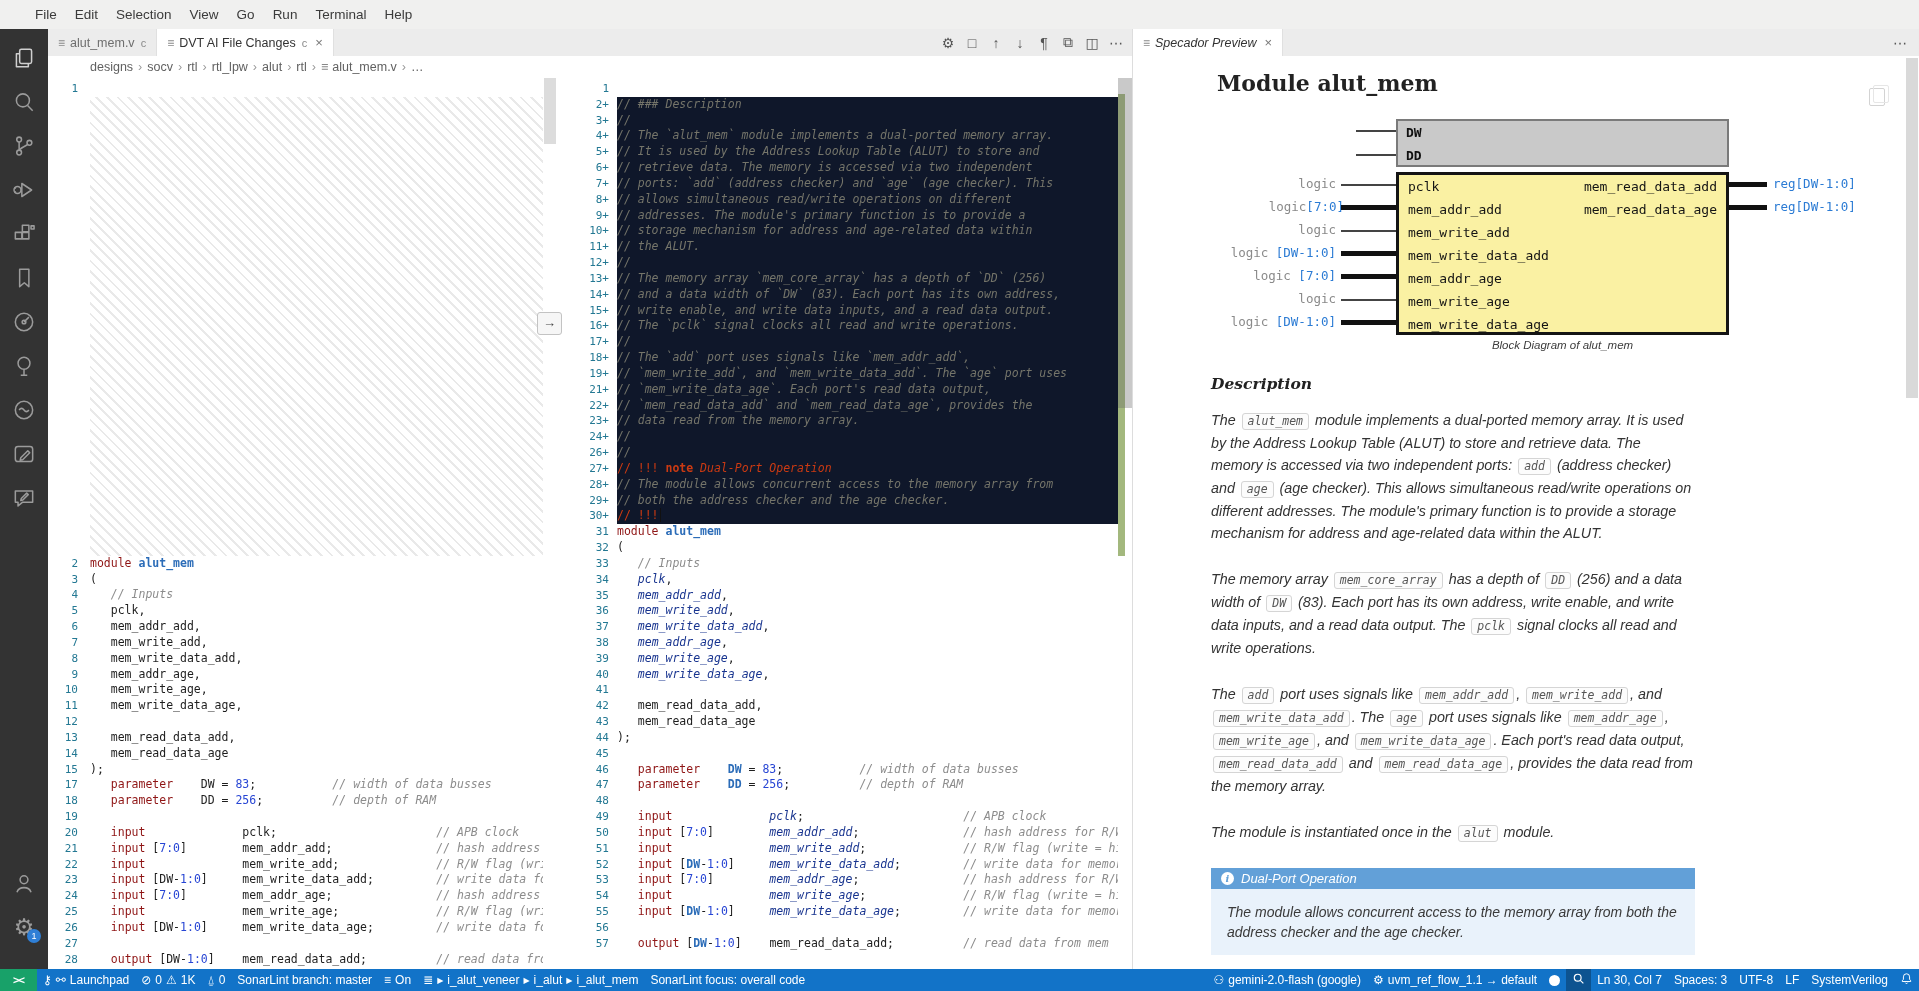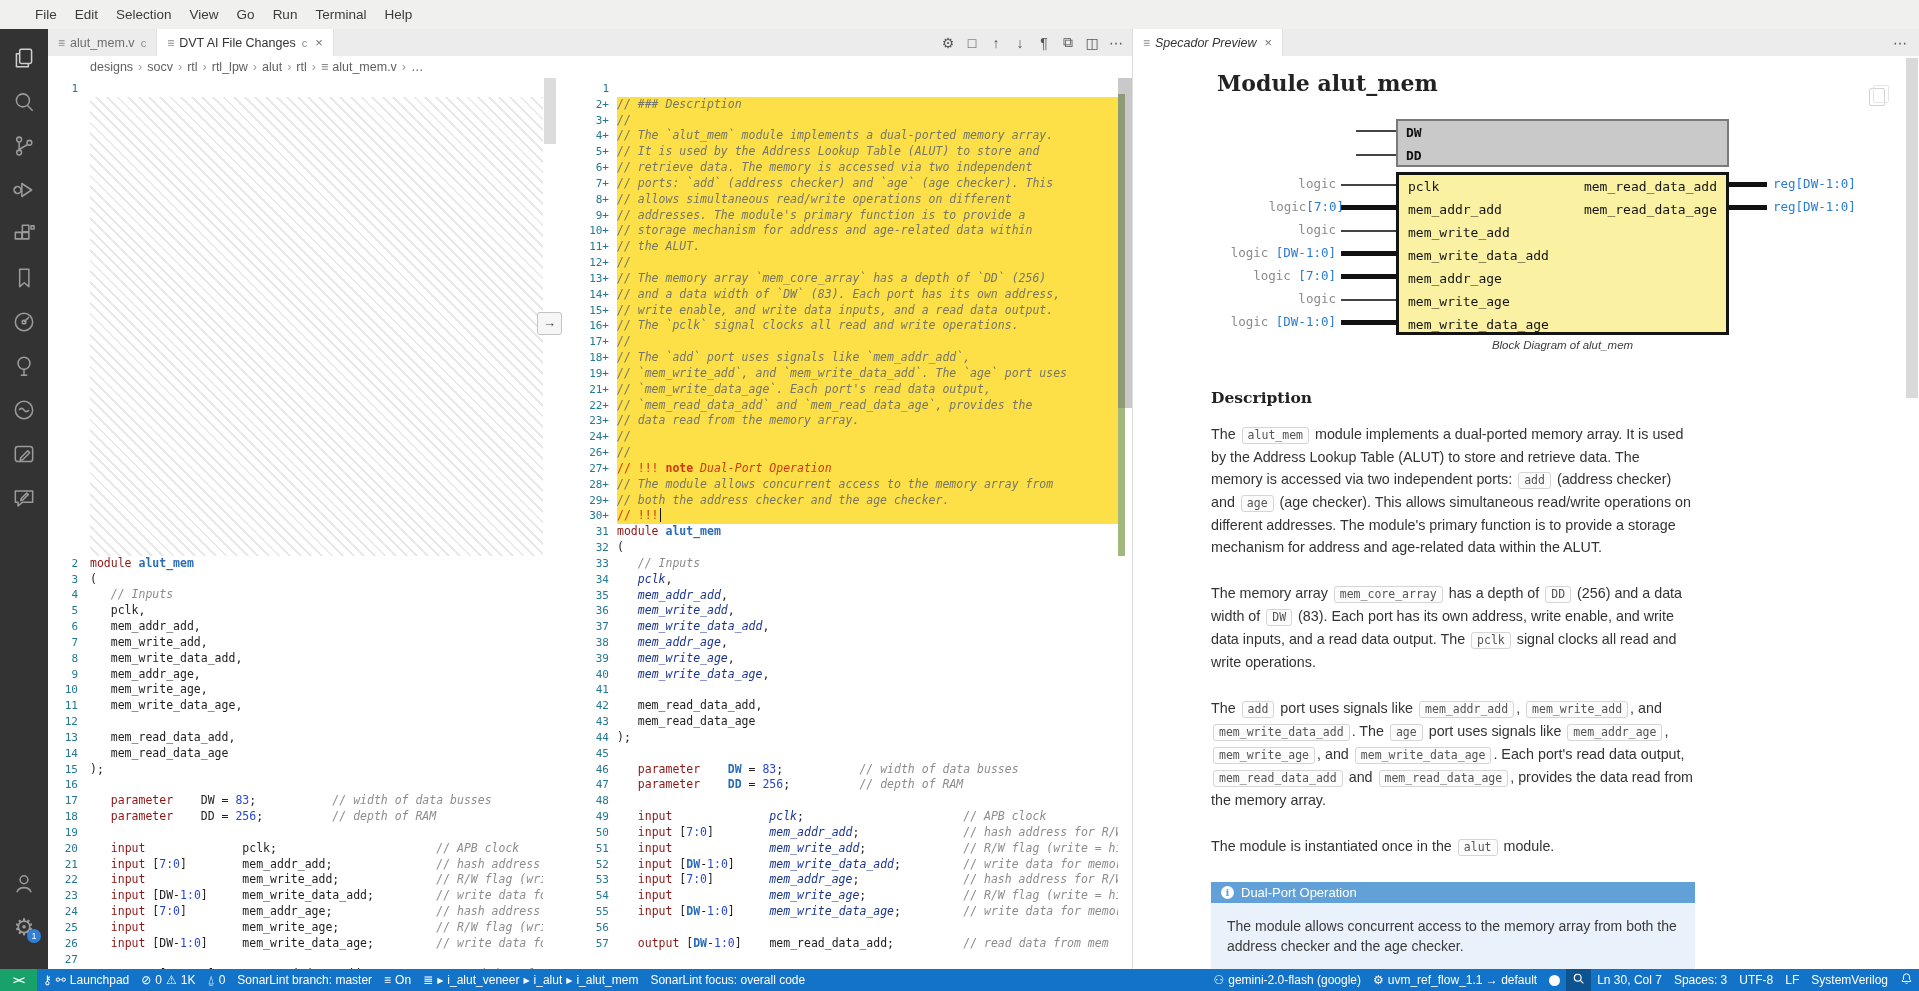--- a/index.html
+++ b/index.html
@@ -36,21 +36,21 @@
   .diffarea{position:absolute;left:0;top:49px;right:0;bottom:0;overflow:hidden;}
   .pane{position:absolute;top:0;bottom:0;overflow:hidden;font-family:"DejaVu Sans Mono",monospace;
         font-size:11.5px;line-height:15.83px;}
   .pane-left{left:0;width:495px;}
   .pane-mid{left:515px;width:555px;}
   .cl{display:flex;height:15.83px;white-space:pre;}
   .ln{flex:none;text-align:right;color:#237893;font-size:11px;}
   .pane-left .ln{width:30px;padding-right:12px;}
   .pane-mid .ln{width:46px;padding-right:8px;}
   .ct{flex:1;overflow:hidden;}
-  .cl.add .ct{background:#fde047;}
+  .cl.add .ct{background:#0f172a;}
   .hatchrow{height:459px;}
   .hatchrow .ct{background:repeating-linear-gradient(45deg,#ffffff 0 5.5px,#e9e9e9 5.5px 7.5px);}
   .s-p{color:#1e1e1e;} .s-k{color:#8f1515;font-weight:normal;} .s-d{color:#2b6cb8;font-weight:bold;}
   .s-n{color:#2745d4;} .s-c{color:#8c8c8c;font-style:italic;} .s-g{color:#75756a;font-style:italic;}
   .s-t{color:#18348f;font-style:italic;} .s-w{color:#2b6cb8;font-weight:bold;}
   .s-r{color:#cc3a12;} .s-rb{color:#cc3a12;font-weight:bold;} .s-ri{color:#cc3a12;font-style:italic;}
   .s-cur{border-left:1.5px solid #111;margin-left:1px;}
   .lscroll{position:absolute;left:495px;top:0;width:14px;bottom:0;}
   .lscroll .thumb{position:absolute;left:1px;width:12px;top:0;height:66px;background:#dcdcdc;}
   .mscroll{position:absolute;left:1070px;top:0;width:14px;bottom:0;}
@@ -75,21 +75,21 @@
   .port{position:absolute;left:9px;font-size:13px;color:#141414;}
   .oport{position:absolute;right:9px;font-size:13px;color:#141414;}
   .stub{position:absolute;background:#444;}
   .stub.thick{background:#111;}
   .dlabel{position:absolute;width:203px;text-align:right;font-size:12.5px;}
   .dlabel .base{color:#8a8a8a;} .dlabel .rng{color:#2b7bd4;}
   .olabel{position:absolute;left:640px;font-size:12.5px;color:#2b7bd4;}
   .dg-caption{position:absolute;left:263px;top:283px;width:333px;text-align:center;font-style:italic;
               font-size:11.5px;color:#3c3c3c;}
   
-  .doc{position:absolute;left:78px;top:332px;width:484px;color:#333;}
+  .doc{position:absolute;left:78px;top:318px;width:484px;color:#333;font-style:italic;}
   .doc h3{font-family:"DejaVu Serif",serif;font-size:15.5px;color:#222;margin:0 0 16px 0;}
   .doc p{font-size:14.3px;line-height:22px;margin:0 0 24px 0;}
   .chip{font-family:"DejaVu Sans Mono",monospace;font-size:11.5px;color:#555;background:#fcfcfc;
         border:1px solid #d5d5d5;border-radius:3px;padding:0 5px 1px;margin:0 2px;white-space:nowrap;}
   .callout{margin:4px 0 0 0;}
   .callout .hd{background:#62a0d8;color:#fff;font-size:13px;padding:3px 10px;display:flex;align-items:center;gap:7px;}
   .callout .info{background:#fff;color:#62a0d8;border-radius:50%;width:13px;height:13px;font-size:10px;
                  font-weight:bold;line-height:13px;text-align:center;font-family:"DejaVu Serif",serif;}
   .callout .bd{background:#e9f2fb;color:#3a3a3a;font-size:14px;padding:13px 16px;line-height:20px;}
   .pscroll{position:absolute;right:0;top:0;width:14px;bottom:0;}
@@ -228,21 +228,20 @@
         <div class="cl"><div class="ln">6</div><div class="ct"><span class="s-p">   mem_addr_add,</span></div></div>
         <div class="cl"><div class="ln">7</div><div class="ct"><span class="s-p">   mem_write_add,</span></div></div>
         <div class="cl"><div class="ln">8</div><div class="ct"><span class="s-p">   mem_write_data_add,</span></div></div>
         <div class="cl"><div class="ln">9</div><div class="ct"><span class="s-p">   mem_addr_age,</span></div></div>
         <div class="cl"><div class="ln">10</div><div class="ct"><span class="s-p">   mem_write_age,</span></div></div>
         <div class="cl"><div class="ln">11</div><div class="ct"><span class="s-p">   mem_write_data_age,</span></div></div>
         <div class="cl"><div class="ln">12</div><div class="ct"></div></div>
         <div class="cl"><div class="ln">13</div><div class="ct"><span class="s-p">   mem_read_data_add,</span></div></div>
         <div class="cl"><div class="ln">14</div><div class="ct"><span class="s-p">   mem_read_data_age</span></div></div>
         <div class="cl"><div class="ln">15</div><div class="ct"><span class="s-p">);</span></div></div>
-        <div class="cl"><div class="ln">16</div><div class="ct"></div></div>
         <div class="cl"><div class="ln">17</div><div class="ct"><span class="s-p">   </span><span class="s-k">parameter</span><span class="s-p">    DW = </span><span class="s-n">83</span><span class="s-p">;           </span><span class="s-c">// width of data busses</span></div></div>
         <div class="cl"><div class="ln">18</div><div class="ct"><span class="s-p">   </span><span class="s-k">parameter</span><span class="s-p">    DD = </span><span class="s-n">256</span><span class="s-p">;          </span><span class="s-c">// depth of RAM</span></div></div>
         <div class="cl"><div class="ln">19</div><div class="ct"></div></div>
         <div class="cl"><div class="ln">20</div><div class="ct"><span class="s-p">   </span><span class="s-k">input</span><span class="s-p">              pclk;                       </span><span class="s-c">// APB clock</span></div></div>
         <div class="cl"><div class="ln">21</div><div class="ct"><span class="s-p">   </span><span class="s-k">input</span><span class="s-p"> [</span><span class="s-n">7:0</span><span class="s-p">]        mem_addr_add;               </span><span class="s-c">// hash address for R/W</span></div></div>
         <div class="cl"><div class="ln">22</div><div class="ct"><span class="s-p">   </span><span class="s-k">input</span><span class="s-p">              mem_write_add;              </span><span class="s-c">// R/W flag (write = hi</span></div></div>
         <div class="cl"><div class="ln">23</div><div class="ct"><span class="s-p">   </span><span class="s-k">input</span><span class="s-p"> [DW-</span><span class="s-n">1:0</span><span class="s-p">]     mem_write_data_add;         </span><span class="s-c">// write data for memor</span></div></div>
         <div class="cl"><div class="ln">24</div><div class="ct"><span class="s-p">   </span><span class="s-k">input</span><span class="s-p"> [</span><span class="s-n">7:0</span><span class="s-p">]        mem_addr_age;               </span><span class="s-c">// hash address for R/W</span></div></div>
         <div class="cl"><div class="ln">25</div><div class="ct"><span class="s-p">   </span><span class="s-k">input</span><span class="s-p">              mem_write_age;              </span><span class="s-c">// R/W flag (write = hi</span></div></div>
         <div class="cl"><div class="ln">26</div><div class="ct"><span class="s-p">   </span><span class="s-k">input</span><span class="s-p"> [DW-</span><span class="s-n">1:0</span><span class="s-p">]     mem_write_data_age;         </span><span class="s-c">// write data for memor</span></div></div>

